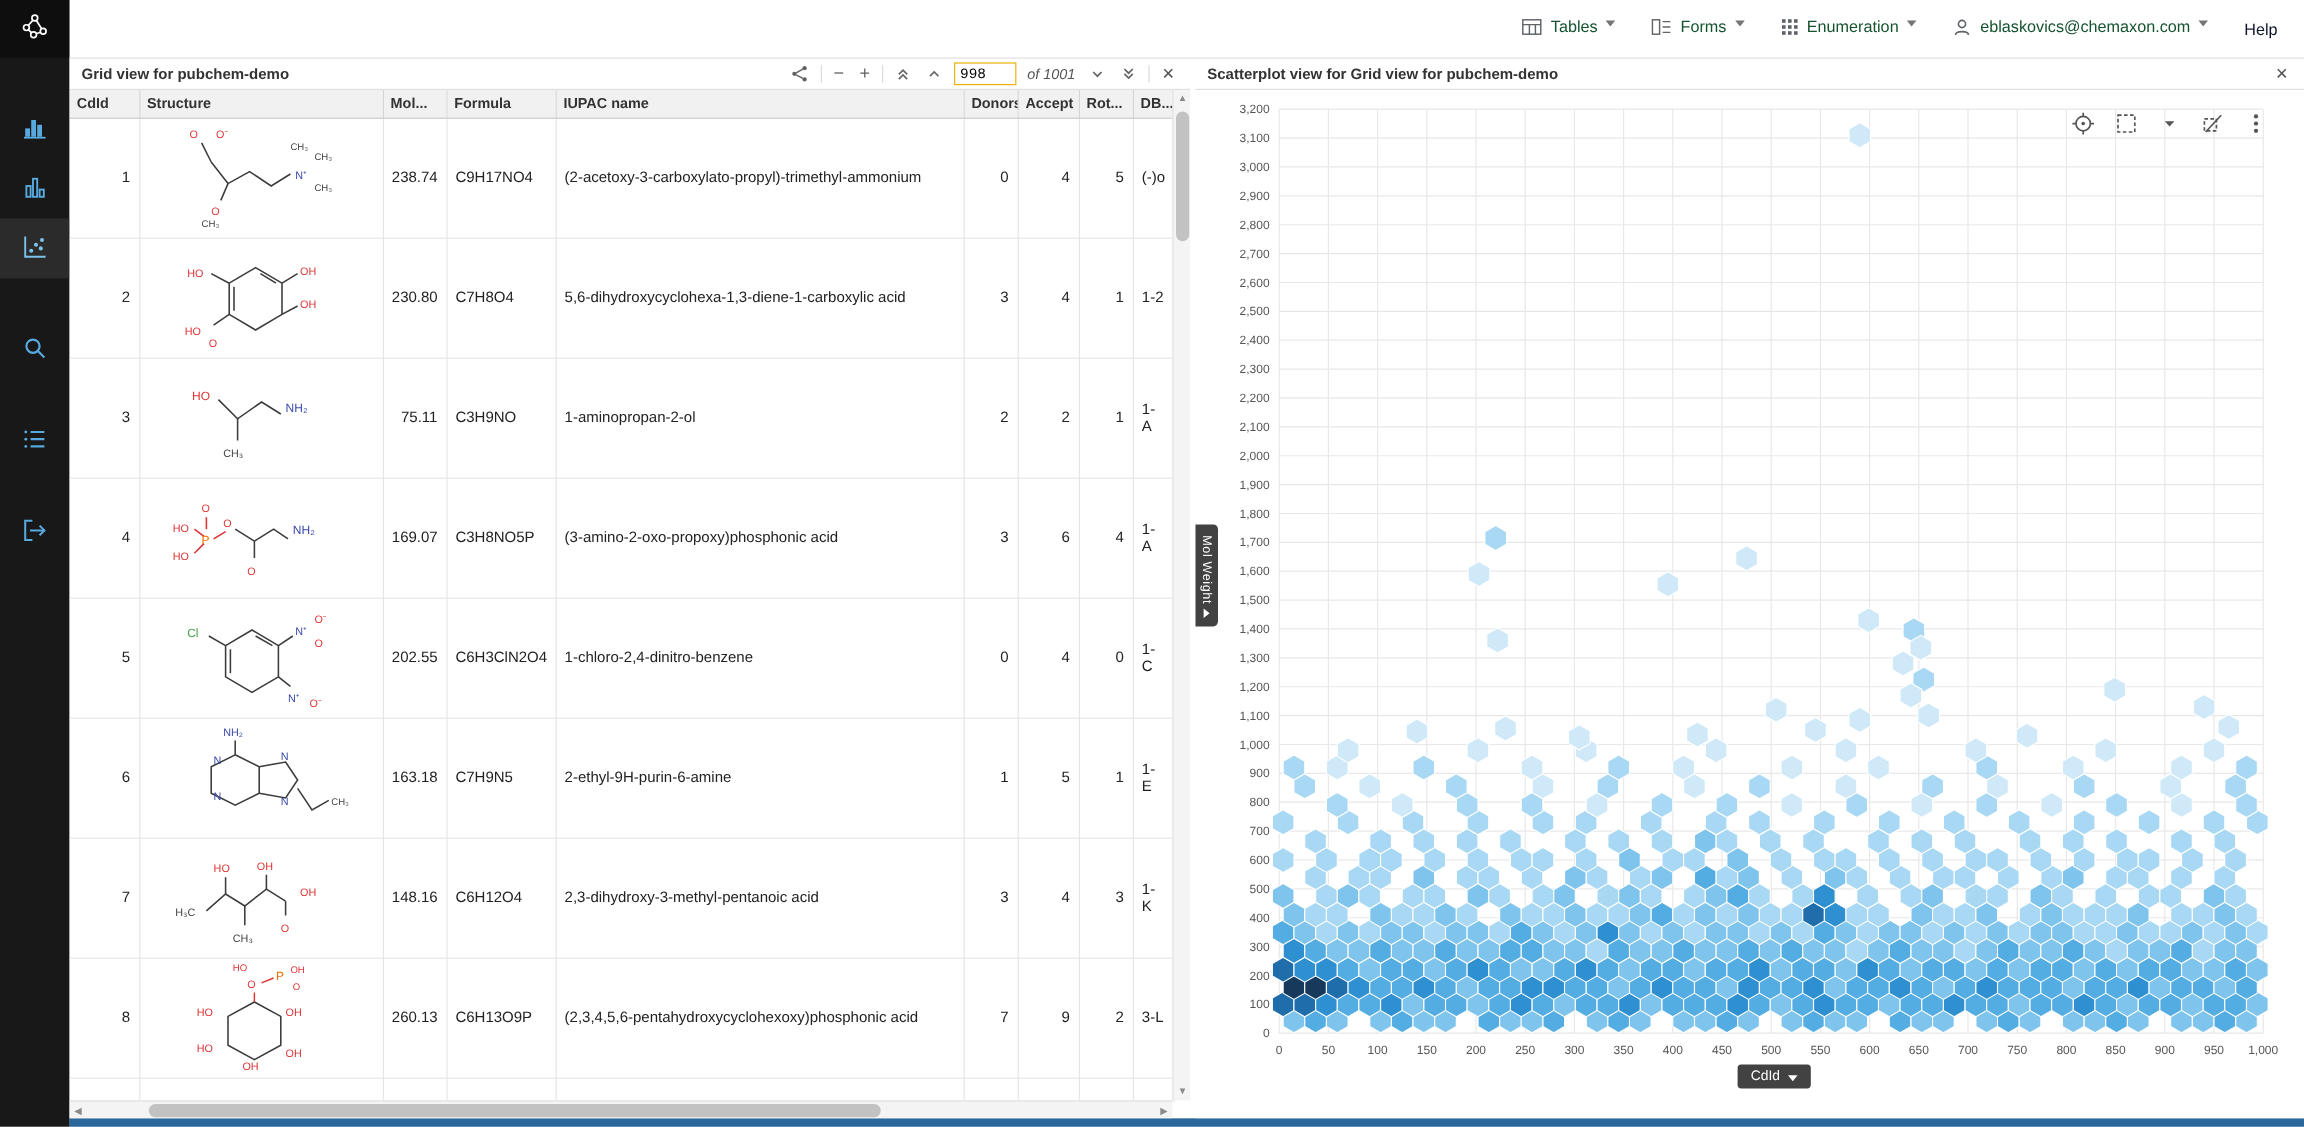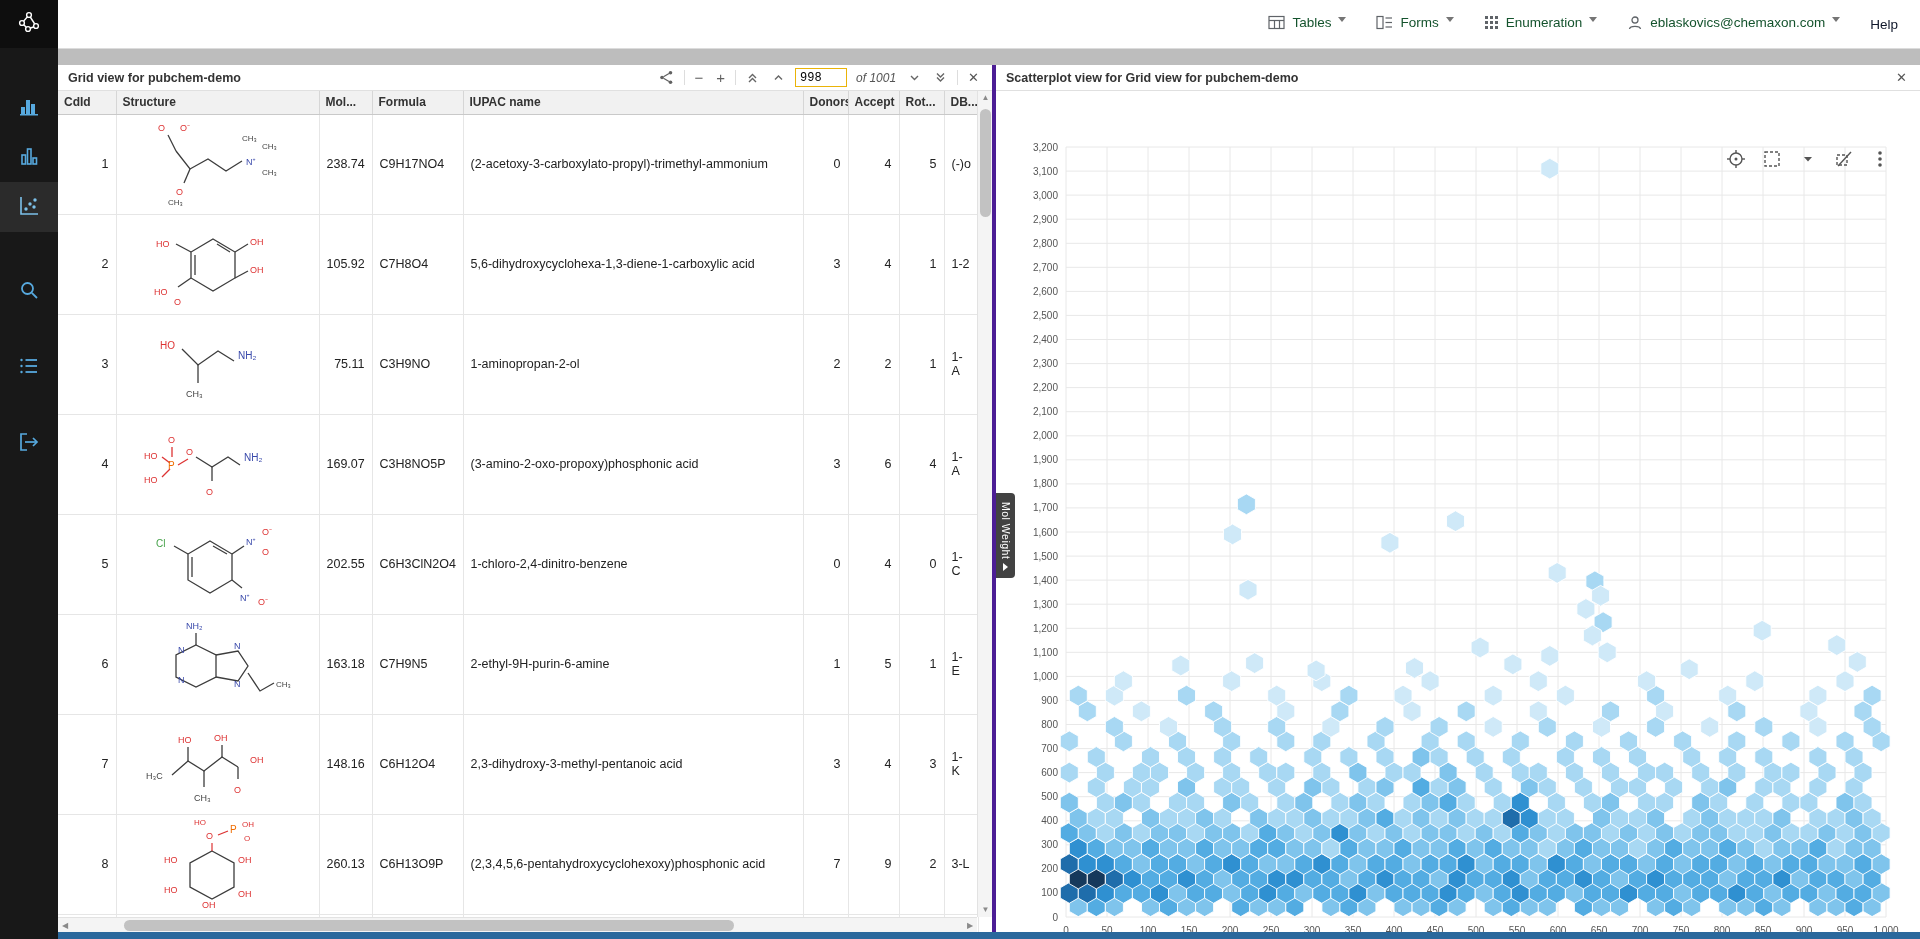--- a/index.html
+++ b/index.html
@@ -14,24 +14,24 @@
   .side-group-gap { height:34px; }
   .side-gap { height:26px; }
 
   
   .main { flex:1; display:flex; flex-direction:column; }
   .topbar { height:49px; background:#fff; border-bottom:1px solid #dcdcdc; display:flex; align-items:center; justify-content:flex-end; gap:30px; padding-right:22px; flex-shrink:0; }
   .menu-item { display:flex; align-items:flex-start; gap:7px; color:#14532d; font-size:13.5px; cursor:pointer; }
   .caret-down { width:0; height:0; border-left:4px solid transparent; border-right:4px solid transparent; border-top:5px solid #757575; margin-top:2px; }
   .help-link { color:#0f172a; font-size:13.5px; text-decoration:none; cursor:pointer; }
 
-  .content { flex:1; display:flex; gap:4px; background:#4c1d95; overflow:hidden;margin-top:16px; }
+  .content { flex:1; display:flex; gap:4px; background:#ffffff; overflow:hidden; }
   .panel { background:#fff; display:flex; flex-direction:column; overflow:hidden; }
   .grid-panel { width:934px; flex-shrink:0; }
-  .scatter-panel { flex:1;gap:40px; }
+  .scatter-panel { flex:1; }
   .panel-header { height:26px; flex-shrink:0; border-bottom:1px solid #e0e0e0; display:flex; align-items:center; justify-content:space-between; padding:0 10px; background:#fff; }
   .panel-title { font-size:12.5px; font-weight:bold; color:#333; white-space:nowrap; }
   .panel-tools { display:flex; align-items:center; gap:7px; }
   .tool-btn { background:none; border:none; color:#616161; font-size:15px; line-height:1; cursor:pointer; padding:1px 3px; display:flex; align-items:center; }
   .vdiv { width:1px; height:15px; background:#ddd; }
   .pager-input { width:52px; height:19px; border:1px solid #eab308; font-size:12px; padding:0 4px; font-family:Liberation Mono, monospace; }
   .of-label { font-size:12px; color:#555; margin:0 2px; white-space:nowrap;font-style:italic; }
   .close-btn { font-size:13px; color:#555; }
 
   
@@ -316,21 +316,21 @@
                           <line x1="97" y1="35" x2="110" y2="27"></line>
                           <line x1="97" y1="61" x2="110" y2="54"></line>
                           <line x1="53" y1="61" x2="40" y2="70"></line>
                         </g>
                         <text x="18" y="30" font-size="9" fill="#d33">HO</text>
                         <text x="112" y="28" font-size="9" fill="#d33">OH</text>
                         <text x="112" y="56" font-size="9" fill="#d33">OH</text>
                         <text x="16" y="78" font-size="9" fill="#d33">HO</text>
                         <text x="36" y="88" font-size="9" fill="#d33">O</text>
                       </svg></span></td>
-                  <td class="num">105.92</td>
+                  <td class="num">230.80</td>
                   <td>C7H8O4</td>
                   <td>5,6-dihydroxycyclohexa-1,3-diene-1-carboxylic acid</td>
                   <td class="num">3</td>
                   <td class="num">4</td>
                   <td class="num">1</td>
                   <td>1-2</td>
                 </tr>
                 <tr>
                   <td class="num">3</td>
                   <td class="struct"><span class="struct-img"><svg width="176" height="92" viewBox="0 0 160 92">

